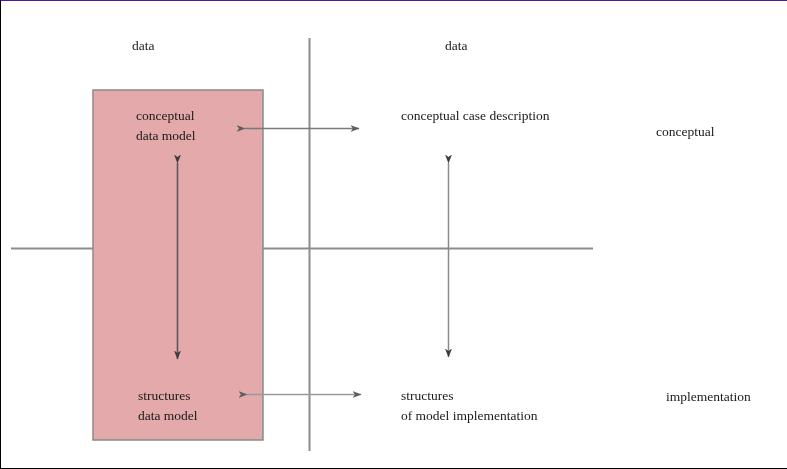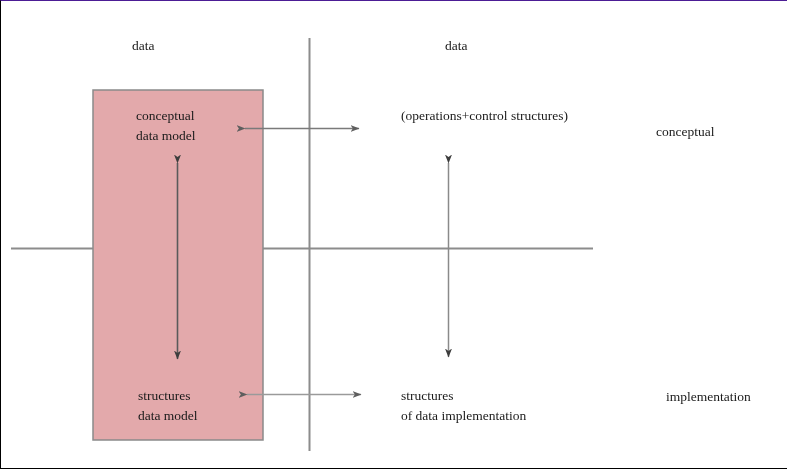--- a/index.html
+++ b/index.html
@@ -85,21 +85,21 @@
     <div>conceptual</div>
     <div>data model</div>
   </div>
 
   <div class="lbl two-line" style="left:137px; top:385px;">
     <div>structures</div>
     <div>data model</div>
   </div>
 
   <div class="lbl two-line" style="left:400px; top:105px;">
-    <div>(operations+control structures)</div>
+    <div>conceptual case description</div>
   </div>
 
   <div class="lbl two-line" style="left:400px; top:385px;">
     <div>structures</div>
-    <div>of data implementation</div>
+    <div>of model implementation</div>
   </div>
 
 </div>
 
 </body></html>

